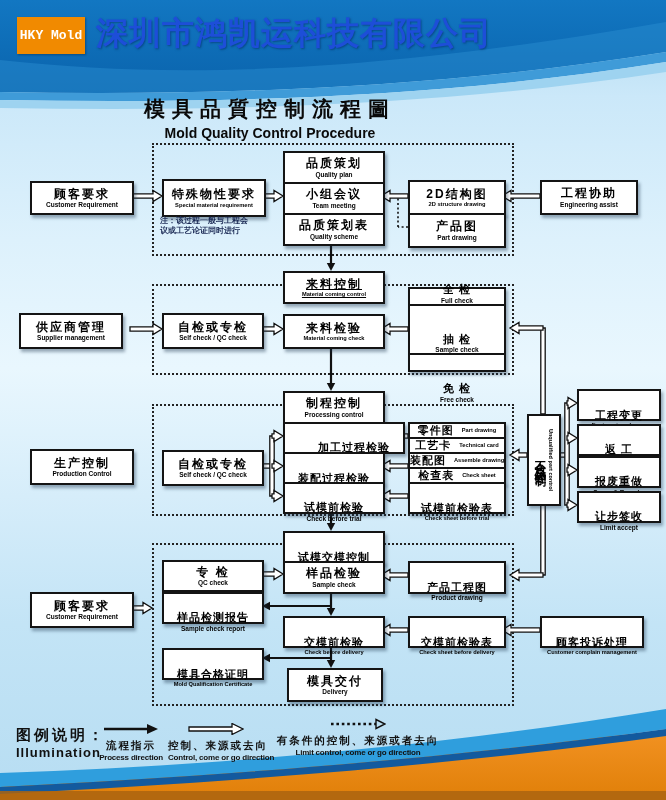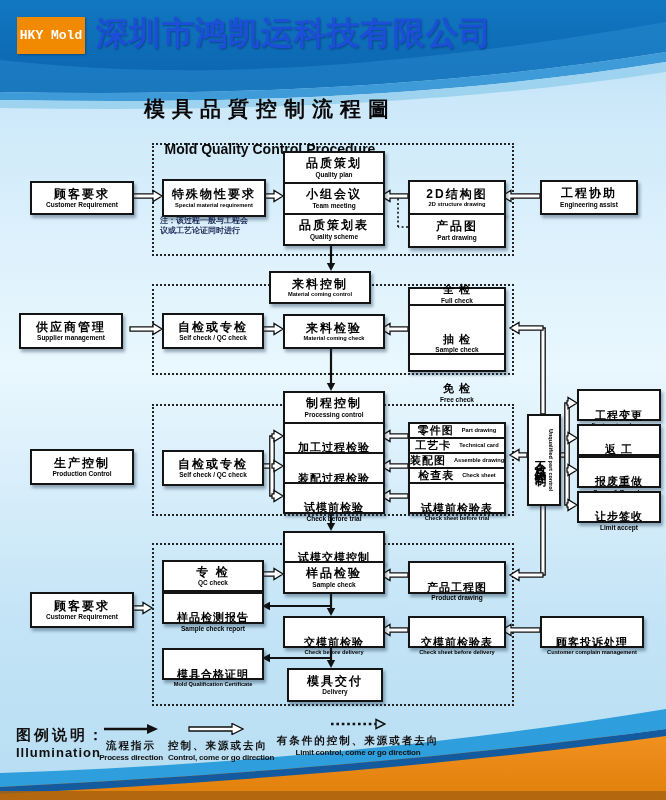--- a/index.html
+++ b/index.html
@@ -11,21 +11,21 @@
   #logo{position:absolute;left:17px;top:17px;width:68px;height:37px;background:#f18a00;
         display:flex;align-items:center;justify-content:center;z-index:2;
         box-shadow:1px 1px 2px rgba(0,0,0,.3);}
   #logo span{color:#fff;font-family:"Liberation Mono","DejaVu Sans Mono",monospace;
         font-weight:bold;font-size:13px;letter-spacing:0;}
   #company{position:absolute;left:96px;top:12px;width:420px;z-index:2;color:#1d4ed8;
         font-family:"DejaVu Serif","Liberation Serif",serif;font-weight:bold;
         font-size:32px;letter-spacing:1px;text-shadow:1px 1px 2px rgba(0,40,90,.5);}
   #title-blk{position:absolute;left:70px;top:95px;width:400px;text-align:center;z-index:2;}
   #title-zh{font-size:21px;font-weight:bold;letter-spacing:7px;color:#0a0a0a;}
-  #title-en{font-size:14px;font-weight:bold;color:#0a0a0a;margin-top:18px;text-align:center;}
+  #title-en{font-size:14px;font-weight:bold;color:#0a0a0a;margin-top:2px;text-align:center;}
   
   .dashed{position:absolute;border:2px dotted #222;z-index:1;}
   .node{position:absolute;background:#fff;border:2px solid #141414;z-index:3;
         box-shadow:2px 3px 3px rgba(25,50,75,.4);
         display:flex;flex-direction:column;align-items:center;justify-content:center;text-align:center;}
   .zh{font-weight:bold;font-size:12px;letter-spacing:2px;line-height:1.05;color:#000;white-space:nowrap;}
   .zh-sm{font-size:11px;letter-spacing:1px;margin-top:28px;}
   .en{font-weight:bold;font-size:6.5px;line-height:1.1;color:#000;margin-top:1px;white-space:nowrap;}
   .en-xs{font-size:5.7px;}
   .cellbox{padding:0;}
@@ -172,21 +172,21 @@
 </div>
 
 <div class="node" style="left:19px;top:313px;width:100px;height:32px;">
   <div class="zh">供应商管理</div>
   <div class="en">Supplier management</div>
 </div>
 <div class="node" style="left:162px;top:313px;width:98px;height:32px;">
   <div class="zh">自检或专检</div>
   <div class="en">Self check / QC check</div>
 </div>
-<div class="node" style="left:269px;top:271px;width:98px;height:29px;">
+<div class="node" style="left:283px;top:271px;width:98px;height:29px;text-decoration:underline;">
   <div class="zh">来料控制</div>
   <div class="en en-xs">Material coming control</div>
 </div>
 <div class="node" style="left:283px;top:314px;width:98px;height:31px;">
   <div class="zh">来料检验</div>
   <div class="en en-xs">Material coming check</div>
 </div>
 <div class="node cellbox" style="left:408px;top:287px;width:94px;height:81px;">
   <div class="cell">
     <div class="zh zh-sm">全 检</div>
@@ -207,21 +207,21 @@
   <div class="en">Production Control</div>
 </div>
 <div class="node" style="left:283px;top:391px;width:98px;height:29px;">
   <div class="zh">制程控制</div>
   <div class="en">Processing control</div>
 </div>
 <div class="node" style="left:162px;top:450px;width:98px;height:32px;">
   <div class="zh">自检或专检</div>
   <div class="en">Self check / QC check</div>
 </div>
-<div class="node" style="left:283px;top:422px;width:98px;height:28px;">
+<div class="node" style="left:283px;top:422px;width:98px;height:28px;padding-left:20px;">
   <div class="zh zh-sm">加工过程检验</div>
   <div class="en">Process check</div>
 </div>
 <div class="node" style="left:283px;top:452px;width:98px;height:28px;">
   <div class="zh zh-sm">装配过程检验</div>
   <div class="en en-xs">Assemble process check</div>
 </div>
 <div class="node" style="left:283px;top:482px;width:98px;height:28px;">
   <div class="zh zh-sm">试模前检验</div>
   <div class="en">Check before trial</div>

